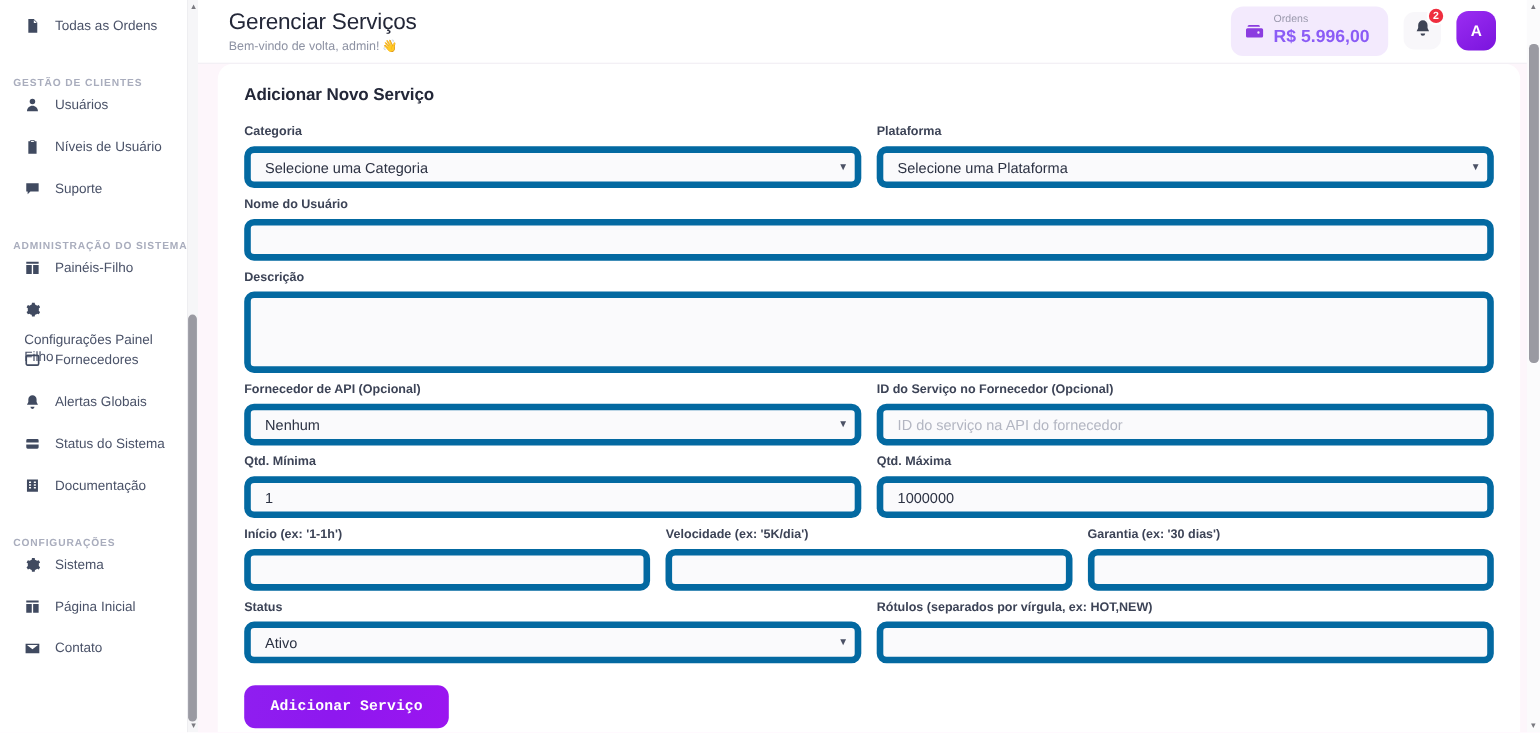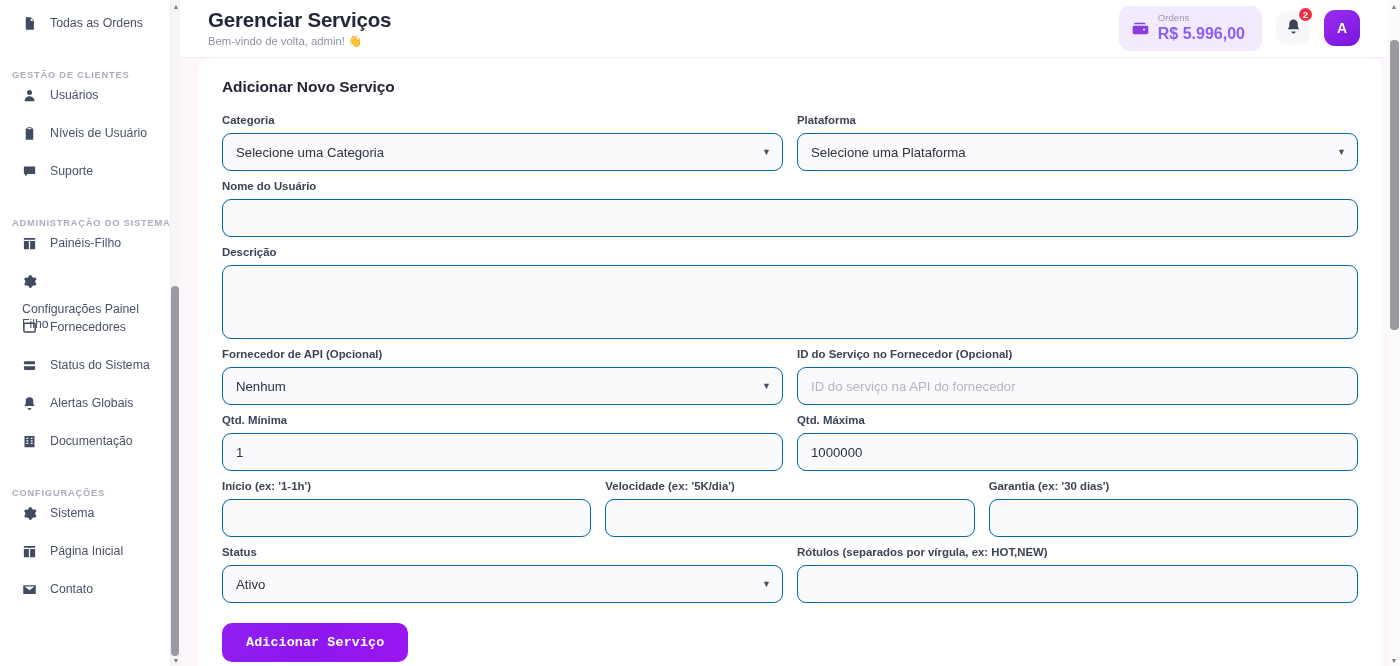--- a/index.html
+++ b/index.html
@@ -110,21 +110,21 @@
     background: #ffffff;
     border-bottom: 1px solid #f0edf3;
     display: flex;
     align-items: center;
     padding: 0 40px 0 28px;
     z-index: 20;
   }
   .topbar-titles { flex: 1 1 auto; min-width: 0; }
   .page-title {
     font-size: 20.5px;
-    font-weight: 700;
+    font-weight: 400;
     color: #232738;
     letter-spacing: -.2px;
     line-height: 1.1;
   }
   .page-sub {
     font-size: 11.3px;
     color: #8d92a3;
     margin-top: 3px;
   }
   .topbar-right {
@@ -225,21 +225,21 @@
     font-size: 11.4px;
     font-weight: 700;
     color: #3c4356;
     margin-bottom: 7px;
     white-space: nowrap;
   }
 
   .input, .select, .textarea {
     width: 100%;
     background: #fafafc;
-    border: 1px solid #0369a1;
+    border: 6px solid #0369a1;
     border-radius: 9px;
     font-family: "Liberation Sans", sans-serif;
     font-size: 13.2px;
     color: #2c3243;
     padding: 0 13px;
     height: 38px;
     outline: none;
     display: block;
   }
   .input::placeholder, .textarea::placeholder { color: #b3b6c2; }
@@ -364,33 +364,33 @@
           <svg width="15" height="15" viewBox="0 0 24 24" fill="none" stroke="currentColor" stroke-width="2.4">
               <rect x="3" y="5" width="18" height="14" rx="2"></rect>
             </svg>
         </span>
         <span class="nav-label">Fornecedores</span>
       </div>
 
       <div class="nav-item">
         <span class="nav-icon">
           <svg width="15" height="15" viewBox="0 0 24 24" fill="currentColor">
+              <path d="M12 2a6 6 0 00-6 6v4l-2 4h16l-2-4V8a6 6 0 00-6-6zm0 20a3 3 0 003-3H9a3 3 0 003 3z"></path>
+            </svg>
+        </span>
+        <span class="nav-label">Alertas Globais</span>
+      </div>
+
+      <div class="nav-item">
+        <span class="nav-icon">
+          <svg width="15" height="15" viewBox="0 0 24 24" fill="currentColor">
               <path d="M5 5h14a2 2 0 012 2v3H3V7a2 2 0 012-2zM3 13h18v4a2 2 0 01-2 2H5a2 2 0 01-2-2v-4z"></path>
             </svg>
         </span>
         <span class="nav-label">Status do Sistema</span>
-      </div>
-
-      <div class="nav-item">
-        <span class="nav-icon">
-          <svg width="15" height="15" viewBox="0 0 24 24" fill="currentColor">
-              <path d="M12 2a6 6 0 00-6 6v4l-2 4h16l-2-4V8a6 6 0 00-6-6zm0 20a3 3 0 003-3H9a3 3 0 003 3z"></path>
-            </svg>
-        </span>
-        <span class="nav-label">Alertas Globais</span>
       </div>
 
       <div class="nav-item">
         <span class="nav-icon">
           <svg width="15" height="15" viewBox="0 0 24 24" fill="currentColor">
               <path d="M4 3h16v18H4V3zm3 3v2h3V6H7zm0 4v2h3v-2H7zm0 4v2h3v-2H7zm7-8v2h3V6h-3zm0 4v2h3v-2h-3zm0 4v2h3v-2h-3z"></path>
             </svg>
         </span>
         <span class="nav-label">Documentação</span>
       </div>

